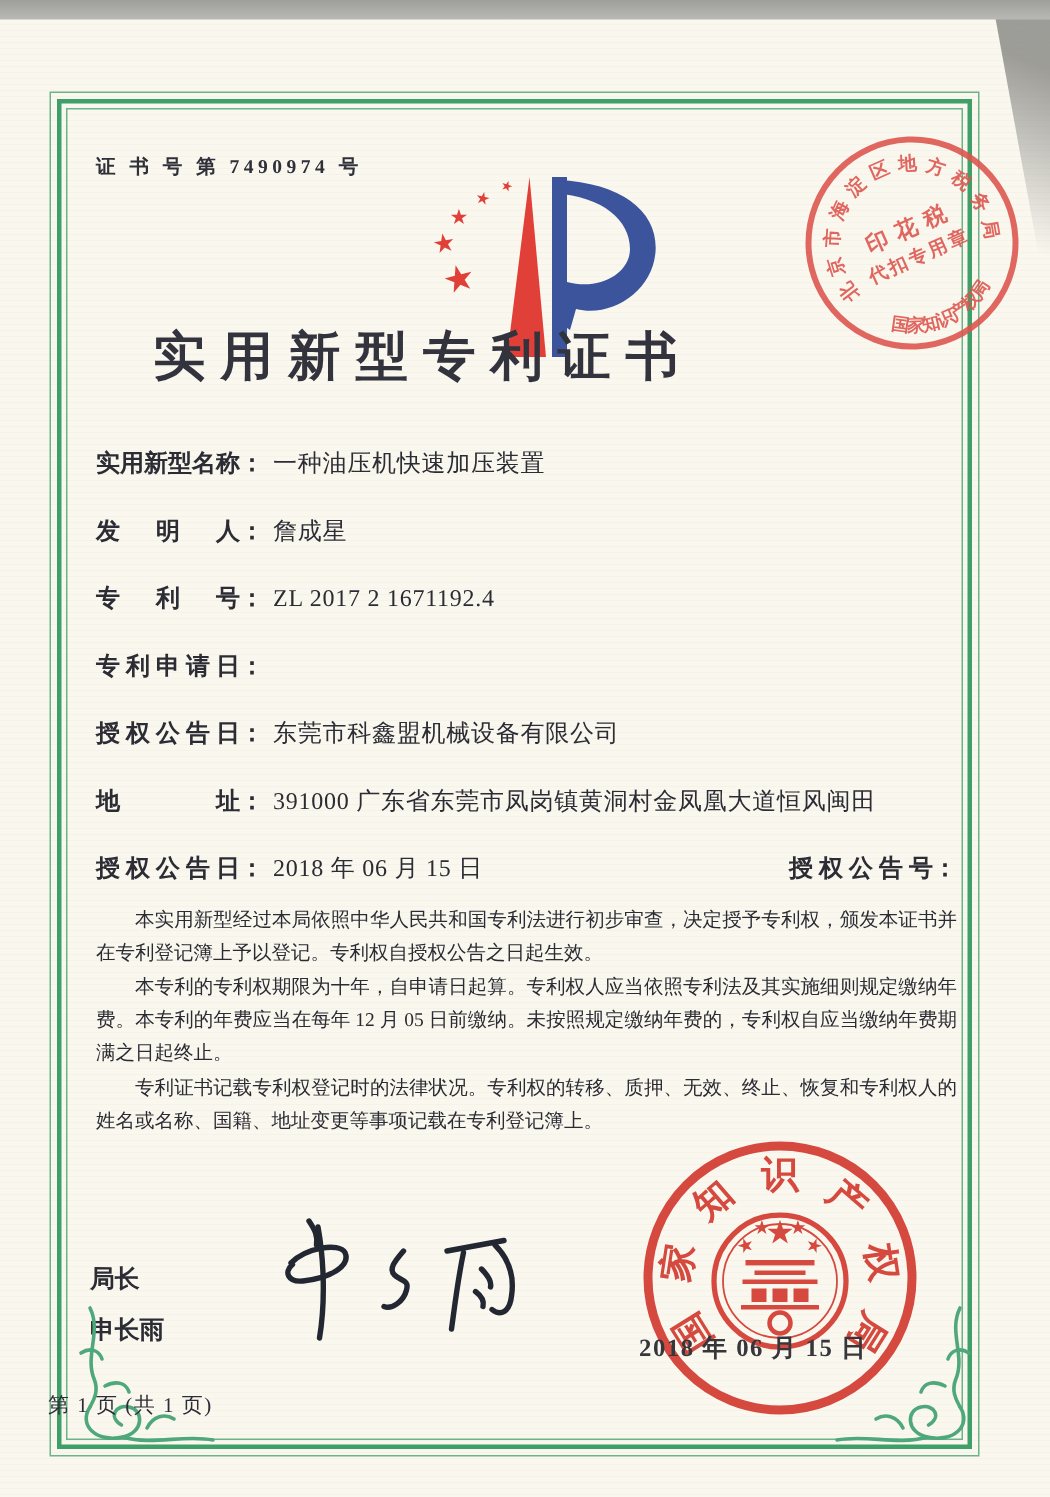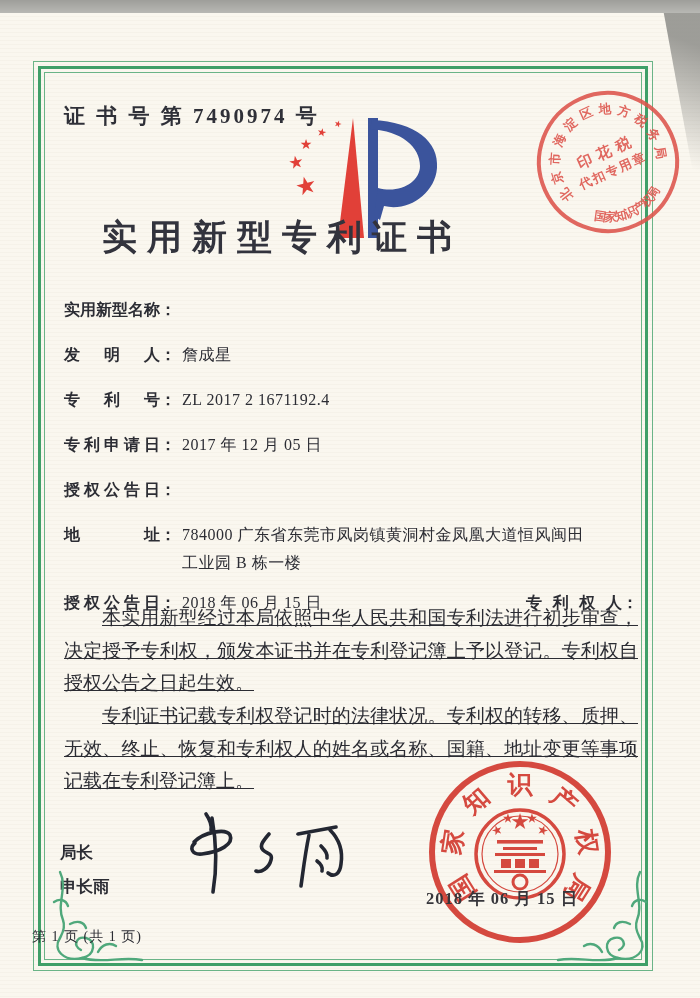--- a/index.html
+++ b/index.html
@@ -27,39 +27,39 @@
   
   .frame{
     position:absolute;left:38px;top:54px;width:604px;height:894px;
     border:3px solid #3f9f68;
   }
   .frame::before{content:"";position:absolute;inset:-8px;border:1px solid #6ab487;}
   .frame::after{content:"";position:absolute;inset:3px;border:1px solid #6ab487;}
   
   .cert-number{
     position:absolute;left:64px;top:90px;
-    font-size:21px;letter-spacing:3px;color:#2f3038;font-weight:600;
+    font-size:13px;letter-spacing:3px;color:#2f3038;font-weight:600;
   }
   .title{
     position:absolute;left:0;top:202px;width:564px;text-align:center;
     font-size:35px;font-weight:700;letter-spacing:10px;color:#32333d;
   }
   
   .fields{position:absolute;left:64px;top:286px;width:574px;font-size:16px;color:#2c2d34;}
   .frow{display:flex;line-height:24px;margin-bottom:21px;align-items:center;}
   .flabel{display:inline-block;width:96px;text-align:justify;text-align-last:justify;font-weight:600;flex:none;}
   .fcolon{display:inline-block;width:16px;flex:none;font-weight:600;}
   .fvalue{margin-left:6px;letter-spacing:.5px;}
   .addr2{line-height:24px;margin:-17px 0 16px 118px;letter-spacing:.5px;}
   .grant-row{margin-top:16px;}
   .grant-right{display:flex;margin-left:auto;}
   
   .body-text{
     position:absolute;left:64px;top:590px;width:574px;
-    font-size:19px;line-height:1.72;color:#2b2c33;text-align:justify;text-decoration:underline;
+    font-size:13px;line-height:1.72;color:#2b2c33;text-align:justify;
   }
   .body-text p{margin:0;text-indent:2em;}
   
   .signer{position:absolute;left:60px;top:824px;font-size:16.5px;color:#2c2d34;font-weight:600;line-height:34px;}
   
   svg{overflow:visible;}
   svg text{font-family:"Liberation Serif","DejaVu Serif",serif;}
   .seal-svg text{fill:#d23b31;font-weight:700;}
   .seal-svg .seal-date{fill:#26262c;font-weight:600;letter-spacing:1px;}
   .stamp-svg text{fill:#dd544c;font-weight:700;}
@@ -90,59 +90,60 @@
     <path fill="#3b549c" d="M96,4 C140,6 163,26 161,52 C159,78 132,96 108,90 L104,104 L98,100 L102,72
              C124,78 144,66 144,50 C144,31 126,15 94,13 Z"></path>
   </svg>
 
   <div class="title">实用新型专利证书</div>
 
   <div class="fields">
     <div class="frow">
       <span class="flabel">实用新型名称</span>
         <span class="fcolon">：</span>
+        <span class="fvalue">一种油压机快速加压装置</span>
     </div>
     <div class="frow">
       <span class="flabel">发明人</span>
         <span class="fcolon">：</span>
         <span class="fvalue">詹成星</span>
     </div>
     <div class="frow">
       <span class="flabel">专利号</span>
         <span class="fcolon">：</span>
         <span class="fvalue">ZL 2017 2 1671192.4</span>
     </div>
     <div class="frow">
       <span class="flabel">专利申请日</span>
         <span class="fcolon">：</span>
-        <span class="fvalue">2017 年 12 月 05 日</span>
     </div>
     <div class="frow">
       <span class="flabel">授权公告日</span>
         <span class="fcolon">：</span>
+        <span class="fvalue">东莞市科鑫盟机械设备有限公司</span>
     </div>
     <div class="frow">
       <span class="flabel">地址</span>
         <span class="fcolon">：</span>
-        <span class="fvalue">784000 广东省东莞市凤岗镇黄洞村金凤凰大道恒风闽田</span>
-    </div>
-    <div class="addr2">工业园 B 栋一楼</div>
+        <span class="fvalue">391000 广东省东莞市凤岗镇黄洞村金凤凰大道恒风闽田</span>
+    </div>
     <div class="frow grant-row">
       <span class="flabel">授权公告日</span>
         <span class="fcolon">：</span>
         <span class="fvalue">2018 年 06 月 15 日</span>
       <span class="grant-right">
-        <span class="flabel">专利权人</span>
+        <span class="flabel">授权公告号</span>
           <span class="fcolon">：</span>
       </span>
     </div>
   </div>
 
   <div class="body-text">
     <p>本实用新型经过本局依照中华人民共和国专利法进行初步审查，决定授予专利权，颁发本证书并在专利登记簿上予以登记。专利权自授权公告之日起生效。</p>
+    <p>本专利的专利权期限为十年，自申请日起算。专利权人应当依照专利法及其实施细则规定缴纳年费。本专利的年费应当在每年 12 月 05 日前缴纳。未按照规定缴纳年费的，专利权自应当缴纳年费期满之日起终止。</p>
     <p>专利证书记载专利权登记时的法律状况。专利权的转移、质押、无效、终止、恢复和专利权人的姓名或名称、国籍、地址变更等事项记载在专利登记簿上。</p>
   </div>
 
   <div class="signer">
     <div>局长</div>
     <div>申长雨</div>
   </div>
 
   <svg class="abs" style="left:172px;top:786px;" width="212" height="102" viewBox="0 0 212 102" fill="none" stroke="#232732" stroke-width="3.6" stroke-linecap="round">
     <path d="M34,16 C38,22 40,26 39,32"></path>

